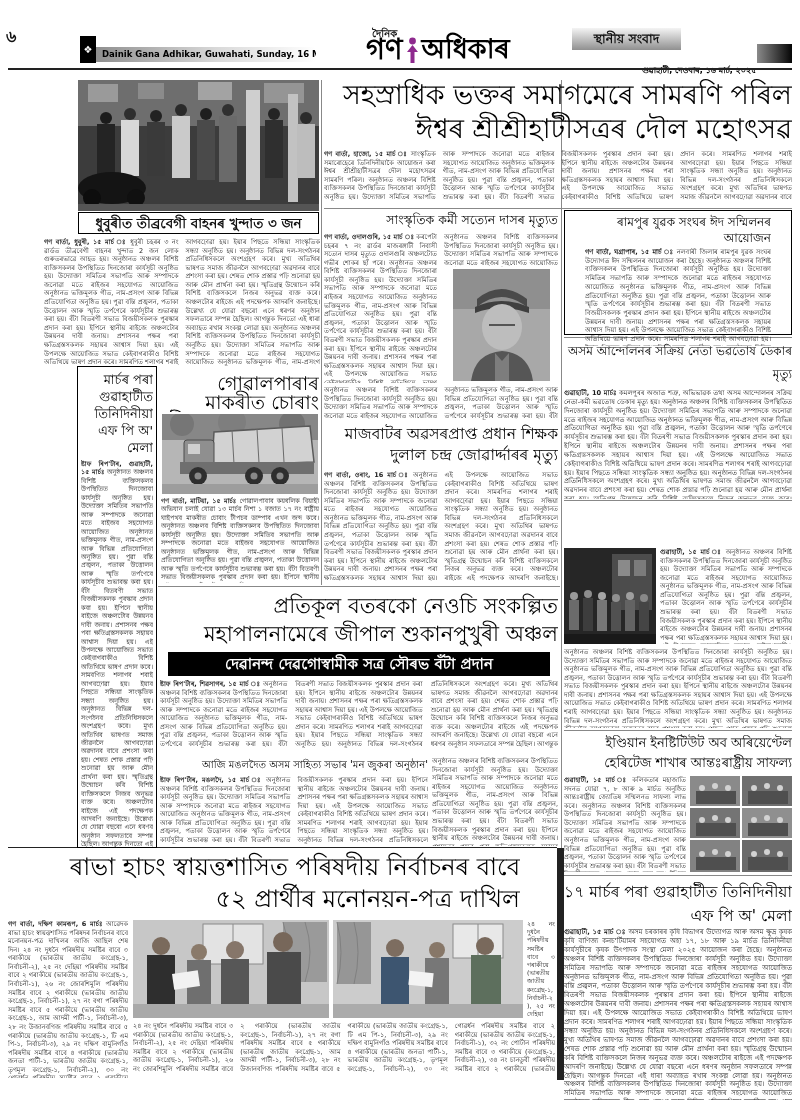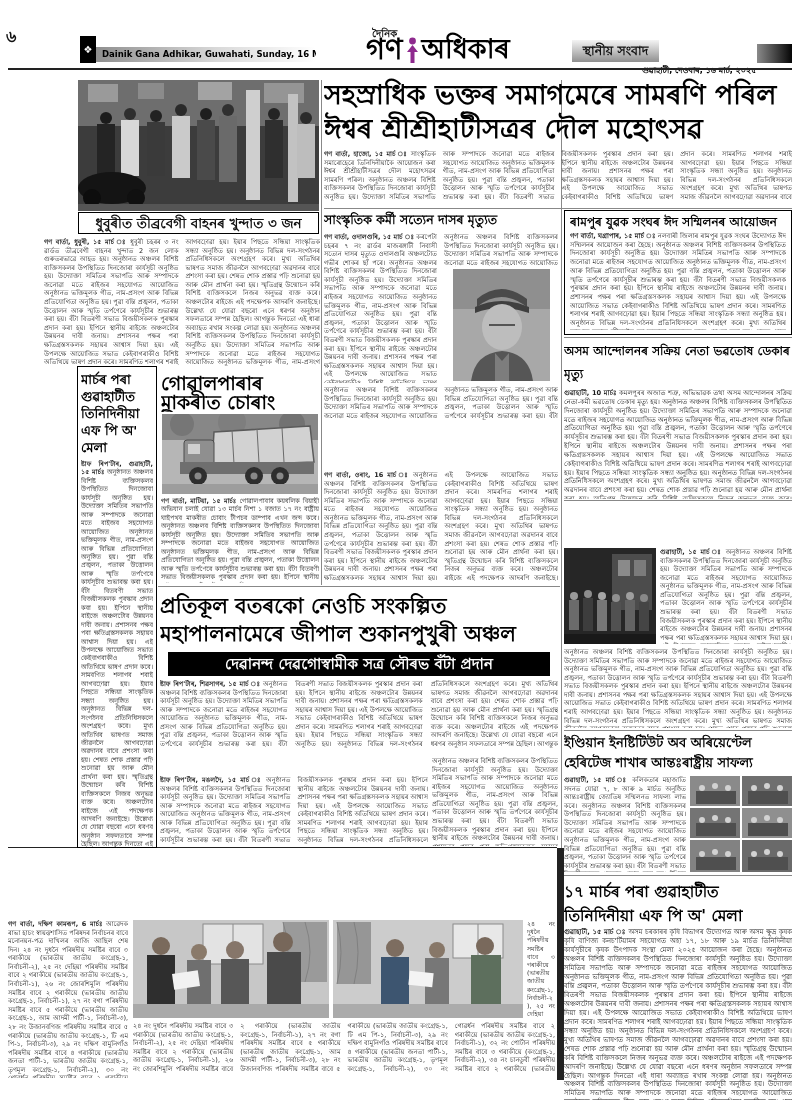--- a/index.html
+++ b/index.html
@@ -4,21 +4,21 @@
 <style>
   html,body{margin:0;padding:0;background:#e8e8e4;}
   #page{
     position:relative;width:800px;height:1120px;background:#ffffff;
     font-family:"DejaVu Sans","Liberation Sans",sans-serif;color:#111;
     overflow:hidden;margin:0 auto;
   }
   .abs{position:absolute;}
   .rule{position:absolute;background:#222;}
   .rule-light{position:absolute;background:#888;}
-  .headline{font-weight:bold;text-align:left;color:#000;overflow:hidden;}
+  .headline{font-weight:normal;text-align:right;color:#000;overflow:hidden;}
   .body-text{
     font-size:6.5px;line-height:1.32;text-align:justify;color:#1a1a1a;
     overflow:hidden;word-break:break-word;
   }
   .cols2{column-count:2;column-gap:7px;}
   .cols3{column-count:3;column-gap:8px;}
   .cols4{column-count:4;column-gap:7px;}
   .dateline{font-weight:bold;}
   .photo{background:#bbb;overflow:hidden;display:block;}
   .photo svg{display:block;}
@@ -62,21 +62,21 @@
     <span class="masthead-title" style="font-size:29px;">গণ</span>
     <span style="display:inline-block;width:15px;height:28px;margin:0 2px;">
       <svg width="15" height="28" viewBox="0 0 15 28">
         <circle cx="7.5" cy="5" r="3.4" fill="#8e2a8e"></circle>
         <path d="M7.5 9 L2 16 L5.5 16 L5.5 27 L9.5 27 L9.5 16 L13 16 Z" fill="#8e2a8e"></path>
       </svg>
     </span>
     <span class="masthead-title" style="font-size:27px;">অধিকাৰ</span>
   </div>
 
-  <div class="abs grad-box-section" style="left:572px;top:40px;width:87px;height:22px;">স্থানীয় সংবাদ</div>
+  <div class="abs grad-box-section" style="left:572px;top:28px;width:109px;height:22px;">স্থানীয় সংবাদ</div>
 
   <div class="abs small-date" style="left:642px;top:64px;width:112px;text-align:center;font-weight:bold;">গুৱাহাটী, দেওবাৰ, ১৬ মাৰ্চ, ২০২৫</div>
 
   <div class="abs grad-corner" style="left:757px;top:44px;width:35px;height:19px;"></div>
 
   <div class="rule" style="left:8px;top:68px;width:784px;height:2px;"></div>
 
   <div class="rule-light" style="left:321px;top:80px;width:1px;height:505px;"></div>
   <div class="rule-light" style="left:561px;top:80px;width:1px;height:768px;"></div>
   <div class="rule-light" style="left:158px;top:586px;width:402px;height:1px;"></div>
@@ -192,38 +192,40 @@
           <ellipse cx="49" cy="58" rx="20" ry="23" fill="#bdbdbd"></ellipse>
           <line x1="36" y1="56" x2="62" y2="56" stroke="#555" stroke-width="2"></line>
           <path d="M18 112 Q22 84 49 82 Q76 84 80 112 Z" fill="#565656"></path>
           <path d="M42 84 L49 92 L56 84 L56 112 L42 112 Z" fill="#7d7d7d"></path>
         </svg>
       </div>
     </div>
   </div>
 
   <div class="abs body-text cols2" style="left:324px;top:386px;width:234px;height:36px;">অনুষ্ঠানত অঞ্চলৰ বিশিষ্ট ব্যক্তিসকলৰ উপস্থিতিত দিনজোৰা কাৰ্যসূচী অনুষ্ঠিত হয়। উদ্যোক্তা সমিতিৰ সভাপতি আৰু সম্পাদকে জনোৱা মতে ৰাইজৰ সহযোগত আয়োজিত অনুষ্ঠানত ভক্তিমূলক গীত, নাম-প্ৰসংগ আৰু বিভিন্ন প্ৰতিযোগিতা অনুষ্ঠিত হয়। পুৱা বন্তি প্ৰজ্বলন, পতাকা উত্তোলন আৰু স্মৃতি তৰ্পণেৰে কাৰ্যসূচীৰ শুভাৰম্ভ কৰা হয়। বঁটা বিতৰণী সভাত বিজয়ীসকলক পুৰস্কাৰ প্ৰদান কৰা হয়। ইপিনে স্থানীয় ৰাইজে অঞ্চলটোৰ উন্নয়নৰ দাবী জনায়। প্ৰশাসনৰ পক্ষৰ পৰা ক্ষতিগ্ৰস্তসকলক সহায়ৰ আশ্বাস দিয়া হয়। এই উপলক্ষে আয়োজিত সভাত কেইবাগৰাকীও বিশিষ্ট অতিথিয়ে ভাষণ প্ৰদান কৰে। সামৰণিত শলাগৰ শৰাই আগবঢ়োৱা হয়। ইয়াৰ পিছতে সন্ধিয়া সাংস্কৃতিক সন্ধ্যা অনুষ্ঠিত হয়। অনুষ্ঠানত বিভিন্ন দল-সংগঠনৰ প্ৰতিনিধিসকলে অংশগ্ৰহণ কৰে। মুখ্য অতিথিৰ ভাষণত সমাজ জীৱনলৈ আগবঢ়োৱা অৱদানৰ বাবে প্ৰশংসা কৰা হয়। শেষত শোক প্ৰস্তাৱ পঢ়ি শুনোৱা হয় আৰু মৌন প্ৰাৰ্থনা কৰা হয়। স্মৃতিগ্ৰন্থ উন্মোচন কৰি বিশিষ্ট ব্যক্তিসকলে নিজৰ অনুভৱ ব্যক্ত কৰে। অঞ্চলটোৰ ৰাইজে এই পদক্ষেপক আদৰণি জনাইছে। উল্লেখ্য যে যোৱা বছৰো এনে ধৰণৰ অনুষ্ঠান সফলতাৰে সম্পন্ন হৈছিল। আগন্তুক দিনতো এই ধাৰা অব্যাহত ৰখাৰ সংকল্প লোৱা হয়। অনুষ্ঠানত অঞ্চলৰ বিশিষ্ট ব্যক্তিসকলৰ উপস্থিতিত দিনজোৰা কাৰ্যসূচী অনুষ্ঠিত হয়। উদ্যোক্তা সমিতিৰ সভাপতি আৰু সম্পাদকে জনোৱা মতে ৰাইজৰ সহযোগত আয়োজিত অনুষ্ঠানত ভক্তিমূলক গীত, নাম-প্ৰসংগ আৰু বিভিন্ন প্ৰতিযোগিতা অনুষ্ঠিত হয়। পুৱা বন্তি প্ৰজ্বলন, পতাকা উত্তোলন আৰু স্মৃতি তৰ্পণেৰে কাৰ্যসূচীৰ শুভাৰম্ভ কৰা হয়। বঁটা বিতৰণী সভাত বিজয়ীসকলক পুৰস্কাৰ প্ৰদান কৰা হয়। ইপিনে স্থানীয় ৰাইজে অঞ্চলটোৰ উন্নয়নৰ দাবী জনায়। প্ৰশাসনৰ পক্ষৰ পৰা সহায়ৰ আশ্বাস দিয়া হয়। এই উপলক্ষে আয়োজিত সভাত কেইবাগৰাকীও বিশিষ্ট অতিথিয়ে ভাষণ প্ৰদান কৰে। সামৰণিত শলাগৰ শৰাই আগবঢ়োৱা হয়। ইয়াৰ পিছতে সন্ধিয়া সাংস্কৃতিক সন্ধ্যা অনুষ্ঠিত হয়। অনুষ্ঠানত বিভিন্ন দল-সংগঠনৰ প্ৰতিনিধিসকলে অংশগ্ৰহণ কৰে। মুখ্য অতিথিৰ ভাষণত সমাজ জীৱনলৈ আগবঢ়োৱা অৱদানৰ বাবে প্ৰশংসা কৰা হয়। শেষত শোক প্ৰস্তাৱ পঢ়ি শুনোৱা হয় আৰু মৌন প্ৰাৰ্থনা কৰা হয়। স্মৃতিগ্ৰন্থ উন্মোচন কৰি বিশিষ্ট ব্যক্তিসকলে নিজৰ অনুভৱ ব্যক্ত কৰে। অঞ্চলটোৰ ৰাইজে এই পদক্ষেপক আদৰণি জনাইছে। উল্লেখ্য যে যোৱা বছৰো এনে ধৰণৰ অনুষ্ঠান সফলতাৰে সম্পন্ন হৈছিল। আগন্তুক দিনতো এই ধাৰা অব্যাহত ৰখাৰ সংকল্প লোৱা হয়। অনুষ্ঠানৰ অন্তত ধন্যবাদ জ্ঞাপন কৰা হয়।</div>
+  <div class="abs headline" style="left:324px;top:424px;width:234px;height:44px;font-size:15.5px;line-height:21px;">মাজবাটৰ অৱসৰপ্ৰাপ্ত প্ৰধান শিক্ষক দুলাল চন্দ্ৰ জোৱাৰ্দ্দাৰৰ মৃত্যু</div>
   <div class="abs body-text cols2" style="left:324px;top:471px;width:234px;height:112px;">
     <span class="dateline">গণ বাৰ্তা, ওৰাং, 16 মাৰ্চ ঃ</span>
     <span>অনুষ্ঠানত অঞ্চলৰ বিশিষ্ট ব্যক্তিসকলৰ উপস্থিতিত দিনজোৰা কাৰ্যসূচী অনুষ্ঠিত হয়। উদ্যোক্তা সমিতিৰ সভাপতি আৰু সম্পাদকে জনোৱা মতে ৰাইজৰ সহযোগত আয়োজিত অনুষ্ঠানত ভক্তিমূলক গীত, নাম-প্ৰসংগ আৰু বিভিন্ন প্ৰতিযোগিতা অনুষ্ঠিত হয়। পুৱা বন্তি প্ৰজ্বলন, পতাকা উত্তোলন আৰু স্মৃতি তৰ্পণেৰে কাৰ্যসূচীৰ শুভাৰম্ভ কৰা হয়। বঁটা বিতৰণী সভাত বিজয়ীসকলক পুৰস্কাৰ প্ৰদান কৰা হয়। ইপিনে স্থানীয় ৰাইজে অঞ্চলটোৰ উন্নয়নৰ দাবী জনায়। প্ৰশাসনৰ পক্ষৰ পৰা ক্ষতিগ্ৰস্তসকলক সহায়ৰ আশ্বাস দিয়া হয়। এই উপলক্ষে আয়োজিত সভাত কেইবাগৰাকীও বিশিষ্ট অতিথিয়ে ভাষণ প্ৰদান কৰে। সামৰণিত শলাগৰ শৰাই আগবঢ়োৱা হয়। ইয়াৰ পিছতে সন্ধিয়া সাংস্কৃতিক সন্ধ্যা অনুষ্ঠিত হয়। অনুষ্ঠানত বিভিন্ন দল-সংগঠনৰ প্ৰতিনিধিসকলে অংশগ্ৰহণ কৰে। মুখ্য অতিথিৰ ভাষণত সমাজ জীৱনলৈ আগবঢ়োৱা অৱদানৰ বাবে প্ৰশংসা কৰা হয়। শেষত শোক প্ৰস্তাৱ পঢ়ি শুনোৱা হয় আৰু মৌন প্ৰাৰ্থনা কৰা হয়। স্মৃতিগ্ৰন্থ উন্মোচন কৰি বিশিষ্ট ব্যক্তিসকলে নিজৰ অনুভৱ ব্যক্ত কৰে। অঞ্চলটোৰ ৰাইজে এই পদক্ষেপক আদৰণি জনাইছে। উল্লেখ্য যে যোৱা বছৰো এনে ধৰণৰ অনুষ্ঠান সফলতাৰে সম্পন্ন হৈছিল। আগন্তুক দিনতো এই ধাৰা অব্যাহত ৰখাৰ সংকল্প লোৱা হয়। অনুষ্ঠানত অঞ্চলৰ বিশিষ্ট ব্যক্তিসকলৰ উপস্থিতিত দিনজোৰা কাৰ্যসূচী অনুষ্ঠিত হয়। উদ্যোক্তা সমিতিৰ সভাপতি আৰু সম্পাদকে জনোৱা মতে ৰাইজৰ সহযোগত আয়োজিত অনুষ্ঠানত ভক্তিমূলক গীত, নাম-প্ৰসংগ আৰু বিভিন্ন প্ৰতিযোগিতা অনুষ্ঠিত হয়। পুৱা বন্তি প্ৰজ্বলন, পতাকা উত্তোলন আৰু স্মৃতি তৰ্পণেৰে কাৰ্যসূচীৰ শুভাৰম্ভ কৰা হয়। বঁটা বিতৰণী সভাত বিজয়ীসকলক পুৰস্কাৰ প্ৰদান কৰা হয়। ইপিনে স্থানীয় ৰাইজে অঞ্চলটোৰ উন্নয়নৰ দাবী জনায়। প্ৰশাসনৰ পক্ষৰ পৰা সহায়ৰ আশ্বাস দিয়া হয়। এই উপলক্ষে আয়োজিত সভাত কেইবাগৰাকীও বিশিষ্ট অতিথিয়ে ভাষণ প্ৰদান কৰে। সামৰণিত শলাগৰ শৰাই আগবঢ়োৱা হয়। ইয়াৰ পিছতে সন্ধিয়া সাংস্কৃতিক সন্ধ্যা অনুষ্ঠিত হয়। অনুষ্ঠানত বিভিন্ন দল-সংগঠনৰ প্ৰতিনিধিসকলে অংশগ্ৰহণ কৰে। মুখ্য অতিথিৰ ভাষণত সমাজ জীৱনলৈ আগবঢ়োৱা অৱদানৰ বাবে প্ৰশংসা কৰা হয়। শেষত শোক প্ৰস্তাৱ পঢ়ি শুনোৱা হয় আৰু মৌন প্ৰাৰ্থনা কৰা হয়। স্মৃতিগ্ৰন্থ উন্মোচন কৰি বিশিষ্ট ব্যক্তিসকলে নিজৰ অনুভৱ ব্যক্ত কৰে। অঞ্চলটোৰ ৰাইজে এই পদক্ষেপক আদৰণি জনাইছে। উল্লেখ্য যে যোৱা বছৰো এনে ধৰণৰ অনুষ্ঠান সফলতাৰে সম্পন্ন হৈছিল। আগন্তুক দিনতো এই ধাৰা অব্যাহত ৰখাৰ সংকল্প লোৱা হয়। অনুষ্ঠানৰ অন্তত ধন্যবাদ জ্ঞাপন কৰা হয়।</span>
   </div>
 
   <div class="abs black-banner" style="left:168px;top:652px;width:382px;height:24px;font-size:15px;line-height:24px;">দেৱানন্দ দেৱগোস্বামীক সত্ৰ সৌৰভ বঁটা প্ৰদান</div>
   <div class="abs headline" style="left:160px;top:592px;width:398px;height:56px;font-size:21px;line-height:28px;">প্ৰতিকূল বতৰকো নেওচি সংকল্পিত মহাপালনামেৰে জীপাল শুকানপুখুৰী অঞ্চল</div>
   <div class="abs body-text cols3" style="left:160px;top:680px;width:398px;height:74px;">
     <span class="dateline">ষ্টাফ ৰিপ'ৰ্টাৰ, শিৱসাগৰ, ১৫ মাৰ্চ ঃ</span>
     <span>অনুষ্ঠানত অঞ্চলৰ বিশিষ্ট ব্যক্তিসকলৰ উপস্থিতিত দিনজোৰা কাৰ্যসূচী অনুষ্ঠিত হয়। উদ্যোক্তা সমিতিৰ সভাপতি আৰু সম্পাদকে জনোৱা মতে ৰাইজৰ সহযোগত আয়োজিত অনুষ্ঠানত ভক্তিমূলক গীত, নাম-প্ৰসংগ আৰু বিভিন্ন প্ৰতিযোগিতা অনুষ্ঠিত হয়। পুৱা বন্তি প্ৰজ্বলন, পতাকা উত্তোলন আৰু স্মৃতি তৰ্পণেৰে কাৰ্যসূচীৰ শুভাৰম্ভ কৰা হয়। বঁটা বিতৰণী সভাত বিজয়ীসকলক পুৰস্কাৰ প্ৰদান কৰা হয়। ইপিনে স্থানীয় ৰাইজে অঞ্চলটোৰ উন্নয়নৰ দাবী জনায়। প্ৰশাসনৰ পক্ষৰ পৰা ক্ষতিগ্ৰস্তসকলক সহায়ৰ আশ্বাস দিয়া হয়। এই উপলক্ষে আয়োজিত সভাত কেইবাগৰাকীও বিশিষ্ট অতিথিয়ে ভাষণ প্ৰদান কৰে। সামৰণিত শলাগৰ শৰাই আগবঢ়োৱা হয়। ইয়াৰ পিছতে সন্ধিয়া সাংস্কৃতিক সন্ধ্যা অনুষ্ঠিত হয়। অনুষ্ঠানত বিভিন্ন দল-সংগঠনৰ প্ৰতিনিধিসকলে অংশগ্ৰহণ কৰে। মুখ্য অতিথিৰ ভাষণত সমাজ জীৱনলৈ আগবঢ়োৱা অৱদানৰ বাবে প্ৰশংসা কৰা হয়। শেষত শোক প্ৰস্তাৱ পঢ়ি শুনোৱা হয় আৰু মৌন প্ৰাৰ্থনা কৰা হয়। স্মৃতিগ্ৰন্থ উন্মোচন কৰি বিশিষ্ট ব্যক্তিসকলে নিজৰ অনুভৱ ব্যক্ত কৰে। অঞ্চলটোৰ ৰাইজে এই পদক্ষেপক আদৰণি জনাইছে। উল্লেখ্য যে যোৱা বছৰো এনে ধৰণৰ অনুষ্ঠান সফলতাৰে সম্পন্ন হৈছিল। আগন্তুক দিনতো এই ধাৰা অব্যাহত ৰখাৰ সংকল্প লোৱা হয়। অনুষ্ঠানত অঞ্চলৰ বিশিষ্ট ব্যক্তিসকলৰ উপস্থিতিত দিনজোৰা কাৰ্যসূচী অনুষ্ঠিত হয়। উদ্যোক্তা সমিতিৰ সভাপতি আৰু সম্পাদকে জনোৱা মতে ৰাইজৰ সহযোগত আয়োজিত অনুষ্ঠানত ভক্তিমূলক গীত, নাম-প্ৰসংগ আৰু বিভিন্ন প্ৰতিযোগিতা অনুষ্ঠিত হয়। পুৱা বন্তি প্ৰজ্বলন, পতাকা উত্তোলন আৰু স্মৃতি তৰ্পণেৰে কাৰ্যসূচীৰ শুভাৰম্ভ কৰা হয়। বঁটা বিতৰণী সভাত বিজয়ীসকলক পুৰস্কাৰ প্ৰদান কৰা হয়। ইপিনে স্থানীয় ৰাইজে অঞ্চলটোৰ উন্নয়নৰ দাবী জনায়। প্ৰশাসনৰ পক্ষৰ পৰা সহায়ৰ আশ্বাস দিয়া হয়। এই উপলক্ষে আয়োজিত সভাত কেইবাগৰাকীও বিশিষ্ট অতিথিয়ে ভাষণ প্ৰদান কৰে। সামৰণিত শলাগৰ শৰাই আগবঢ়োৱা হয়। ইয়াৰ পিছতে সন্ধিয়া সাংস্কৃতিক সন্ধ্যা অনুষ্ঠিত হয়। অনুষ্ঠানত বিভিন্ন দল-সংগঠনৰ প্ৰতিনিধিসকলে অংশগ্ৰহণ কৰে। মুখ্য অতিথিৰ ভাষণত সমাজ জীৱনলৈ আগবঢ়োৱা অৱদানৰ বাবে প্ৰশংসা কৰা হয়। শেষত শোক প্ৰস্তাৱ পঢ়ি শুনোৱা হয় আৰু মৌন প্ৰাৰ্থনা কৰা হয়। স্মৃতিগ্ৰন্থ উন্মোচন কৰি বিশিষ্ট ব্যক্তিসকলে নিজৰ অনুভৱ ব্যক্ত কৰে। অঞ্চলটোৰ ৰাইজে এই পদক্ষেপক আদৰণি জনাইছে। উল্লেখ্য যে যোৱা বছৰো এনে ধৰণৰ অনুষ্ঠান সফলতাৰে সম্পন্ন হৈছিল। আগন্তুক দিনতো এই ধাৰা অব্যাহত ৰখাৰ সংকল্প লোৱা হয়। অনুষ্ঠানৰ অন্তত ধন্যবাদ জ্ঞাপন কৰা হয়।</span>
   </div>
+  <div class="abs headline" style="left:160px;top:757px;width:268px;height:16px;font-size:10px;line-height:15px;">আজি মঙলদৈত অসম সাহিত্য সভাৰ 'মন জুকৰা অনুষ্ঠান'</div>
   <div class="abs body-text cols2" style="left:160px;top:776px;width:268px;height:70px;">
     <span class="dateline">ষ্টাফ ৰিপ'ৰ্টাৰ, মঙলদৈ, ১৫ মাৰ্চ ঃ</span>
     <span>অনুষ্ঠানত অঞ্চলৰ বিশিষ্ট ব্যক্তিসকলৰ উপস্থিতিত দিনজোৰা কাৰ্যসূচী অনুষ্ঠিত হয়। উদ্যোক্তা সমিতিৰ সভাপতি আৰু সম্পাদকে জনোৱা মতে ৰাইজৰ সহযোগত আয়োজিত অনুষ্ঠানত ভক্তিমূলক গীত, নাম-প্ৰসংগ আৰু বিভিন্ন প্ৰতিযোগিতা অনুষ্ঠিত হয়। পুৱা বন্তি প্ৰজ্বলন, পতাকা উত্তোলন আৰু স্মৃতি তৰ্পণেৰে কাৰ্যসূচীৰ শুভাৰম্ভ কৰা হয়। বঁটা বিতৰণী সভাত বিজয়ীসকলক পুৰস্কাৰ প্ৰদান কৰা হয়। ইপিনে স্থানীয় ৰাইজে অঞ্চলটোৰ উন্নয়নৰ দাবী জনায়। প্ৰশাসনৰ পক্ষৰ পৰা ক্ষতিগ্ৰস্তসকলক সহায়ৰ আশ্বাস দিয়া হয়। এই উপলক্ষে আয়োজিত সভাত কেইবাগৰাকীও বিশিষ্ট অতিথিয়ে ভাষণ প্ৰদান কৰে। সামৰণিত শলাগৰ শৰাই আগবঢ়োৱা হয়। ইয়াৰ পিছতে সন্ধিয়া সাংস্কৃতিক সন্ধ্যা অনুষ্ঠিত হয়। অনুষ্ঠানত বিভিন্ন দল-সংগঠনৰ প্ৰতিনিধিসকলে অংশগ্ৰহণ কৰে। মুখ্য অতিথিৰ ভাষণত সমাজ জীৱনলৈ আগবঢ়োৱা অৱদানৰ বাবে প্ৰশংসা কৰা হয়। শেষত শোক প্ৰস্তাৱ পঢ়ি শুনোৱা হয় আৰু মৌন প্ৰাৰ্থনা কৰা হয়। স্মৃতিগ্ৰন্থ উন্মোচন কৰি বিশিষ্ট ব্যক্তিসকলে নিজৰ অনুভৱ ব্যক্ত কৰে। অঞ্চলটোৰ ৰাইজে এই পদক্ষেপক আদৰণি জনাইছে। উল্লেখ্য যে যোৱা বছৰো এনে ধৰণৰ অনুষ্ঠান সফলতাৰে সম্পন্ন হৈছিল। আগন্তুক দিনতো এই ধাৰা অব্যাহত ৰখাৰ সংকল্প লোৱা হয়। অনুষ্ঠানত অঞ্চলৰ বিশিষ্ট ব্যক্তিসকলৰ উপস্থিতিত দিনজোৰা কাৰ্যসূচী অনুষ্ঠিত হয়। উদ্যোক্তা সমিতিৰ সভাপতি আৰু সম্পাদকে জনোৱা মতে ৰাইজৰ সহযোগত আয়োজিত অনুষ্ঠানত ভক্তিমূলক গীত, নাম-প্ৰসংগ আৰু বিভিন্ন প্ৰতিযোগিতা অনুষ্ঠিত হয়। পুৱা বন্তি প্ৰজ্বলন, পতাকা উত্তোলন আৰু স্মৃতি তৰ্পণেৰে কাৰ্যসূচীৰ শুভাৰম্ভ কৰা হয়। বঁটা বিতৰণী সভাত বিজয়ীসকলক পুৰস্কাৰ প্ৰদান কৰা হয়। ইপিনে স্থানীয় ৰাইজে অঞ্চলটোৰ উন্নয়নৰ দাবী জনায়। প্ৰশাসনৰ পক্ষৰ পৰা সহায়ৰ আশ্বাস দিয়া হয়। এই উপলক্ষে আয়োজিত সভাত কেইবাগৰাকীও বিশিষ্ট অতিথিয়ে ভাষণ প্ৰদান কৰে। সামৰণিত শলাগৰ শৰাই আগবঢ়োৱা হয়। ইয়াৰ পিছতে সন্ধিয়া সাংস্কৃতিক সন্ধ্যা অনুষ্ঠিত হয়। অনুষ্ঠানত বিভিন্ন দল-সংগঠনৰ প্ৰতিনিধিসকলে অংশগ্ৰহণ কৰে। মুখ্য অতিথিৰ ভাষণত সমাজ জীৱনলৈ আগবঢ়োৱা অৱদানৰ বাবে প্ৰশংসা কৰা হয়। শেষত শোক প্ৰস্তাৱ পঢ়ি শুনোৱা হয় আৰু মৌন প্ৰাৰ্থনা কৰা হয়। স্মৃতিগ্ৰন্থ উন্মোচন কৰি বিশিষ্ট ব্যক্তিসকলে নিজৰ অনুভৱ ব্যক্ত কৰে। অঞ্চলটোৰ ৰাইজে এই পদক্ষেপক আদৰণি জনাইছে। উল্লেখ্য যে যোৱা বছৰো এনে ধৰণৰ অনুষ্ঠান সফলতাৰে সম্পন্ন হৈছিল। আগন্তুক দিনতো এই ধাৰা অব্যাহত ৰখাৰ সংকল্প লোৱা হয়। অনুষ্ঠানৰ অন্তত ধন্যবাদ জ্ঞাপন কৰা হয়।</span>
   </div>
   <div class="abs body-text" style="left:432px;top:757px;width:126px;height:89px;">অনুষ্ঠানত অঞ্চলৰ বিশিষ্ট ব্যক্তিসকলৰ উপস্থিতিত দিনজোৰা কাৰ্যসূচী অনুষ্ঠিত হয়। উদ্যোক্তা সমিতিৰ সভাপতি আৰু সম্পাদকে জনোৱা মতে ৰাইজৰ সহযোগত আয়োজিত অনুষ্ঠানত ভক্তিমূলক গীত, নাম-প্ৰসংগ আৰু বিভিন্ন প্ৰতিযোগিতা অনুষ্ঠিত হয়। পুৱা বন্তি প্ৰজ্বলন, পতাকা উত্তোলন আৰু স্মৃতি তৰ্পণেৰে কাৰ্যসূচীৰ শুভাৰম্ভ কৰা হয়। বঁটা বিতৰণী সভাত বিজয়ীসকলক পুৰস্কাৰ প্ৰদান কৰা হয়। ইপিনে স্থানীয় ৰাইজে অঞ্চলটোৰ উন্নয়নৰ দাবী জনায়। প্ৰশাসনৰ পক্ষৰ পৰা ক্ষতিগ্ৰস্তসকলক সহায়ৰ আশ্বাস দিয়া হয়। এই উপলক্ষে আয়োজিত সভাত কেইবাগৰাকীও বিশিষ্ট অতিথিয়ে ভাষণ প্ৰদান কৰে। সামৰণিত শলাগৰ শৰাই আগবঢ়োৱা হয়। ইয়াৰ পিছতে সন্ধিয়া সাংস্কৃতিক সন্ধ্যা অনুষ্ঠিত হয়। অনুষ্ঠানত বিভিন্ন দল-সংগঠনৰ প্ৰতিনিধিসকলে অংশগ্ৰহণ কৰে। মুখ্য অতিথিৰ ভাষণত সমাজ জীৱনলৈ আগবঢ়োৱা অৱদানৰ বাবে প্ৰশংসা কৰা হয়। শেষত শোক প্ৰস্তাৱ পঢ়ি শুনোৱা হয় আৰু মৌন প্ৰাৰ্থনা কৰা হয়। স্মৃতিগ্ৰন্থ উন্মোচন কৰি বিশিষ্ট ব্যক্তিসকলে নিজৰ অনুভৱ ব্যক্ত কৰে। অঞ্চলটোৰ ৰাইজে এই পদক্ষেপক আদৰণি জনাইছে। উল্লেখ্য যে যোৱা বছৰো এনে ধৰণৰ অনুষ্ঠান সফলতাৰে সম্পন্ন হৈছিল। আগন্তুক দিনতো এই ধাৰা অব্যাহত ৰখাৰ সংকল্প লোৱা হয়। অনুষ্ঠানত অঞ্চলৰ বিশিষ্ট ব্যক্তিসকলৰ উপস্থিতিত দিনজোৰা কাৰ্যসূচী অনুষ্ঠিত হয়। উদ্যোক্তা সমিতিৰ সভাপতি আৰু সম্পাদকে জনোৱা মতে ৰাইজৰ সহযোগত আয়োজিত অনুষ্ঠানত ভক্তিমূলক গীত, নাম-প্ৰসংগ আৰু বিভিন্ন প্ৰতিযোগিতা অনুষ্ঠিত হয়। পুৱা বন্তি প্ৰজ্বলন, পতাকা উত্তোলন আৰু স্মৃতি তৰ্পণেৰে কাৰ্যসূচীৰ শুভাৰম্ভ কৰা হয়। বঁটা বিতৰণী সভাত বিজয়ীসকলক পুৰস্কাৰ প্ৰদান কৰা হয়। ইপিনে স্থানীয় ৰাইজে অঞ্চলটোৰ উন্নয়নৰ দাবী জনায়। প্ৰশাসনৰ পক্ষৰ পৰা সহায়ৰ আশ্বাস দিয়া হয়। এই উপলক্ষে আয়োজিত সভাত কেইবাগৰাকীও বিশিষ্ট অতিথিয়ে ভাষণ প্ৰদান কৰে। সামৰণিত শলাগৰ শৰাই আগবঢ়োৱা হয়। ইয়াৰ পিছতে সন্ধিয়া সাংস্কৃতিক সন্ধ্যা অনুষ্ঠিত হয়। অনুষ্ঠানত বিভিন্ন দল-সংগঠনৰ প্ৰতিনিধিসকলে অংশগ্ৰহণ কৰে। মুখ্য অতিথিৰ ভাষণত সমাজ জীৱনলৈ আগবঢ়োৱা অৱদানৰ বাবে প্ৰশংসা কৰা হয়। শেষত শোক প্ৰস্তাৱ পঢ়ি শুনোৱা হয় আৰু মৌন প্ৰাৰ্থনা কৰা হয়। স্মৃতিগ্ৰন্থ উন্মোচন কৰি বিশিষ্ট ব্যক্তিসকলে নিজৰ অনুভৱ ব্যক্ত কৰে। অঞ্চলটোৰ ৰাইজে এই পদক্ষেপক আদৰণি জনাইছে। উল্লেখ্য যে যোৱা বছৰো এনে ধৰণৰ অনুষ্ঠান সফলতাৰে সম্পন্ন হৈছিল। আগন্তুক দিনতো এই ধাৰা অব্যাহত ৰখাৰ সংকল্প লোৱা হয়। অনুষ্ঠানৰ অন্তত ধন্যবাদ জ্ঞাপন কৰা হয়।</div>
 
-  <div class="abs boxed" style="left:564px;top:210px;width:228px;height:125px;padding:3px 5px;">
+  <div class="abs boxed" style="left:564px;top:210px;width:228px;height:125px;padding:3px 20px;">
     <div class="headline" style="font-size:12px;line-height:16px;margin-bottom:2px;">ৰামপুৰ যুৱক সংঘৰ ঈদ সম্মিলনৰ আয়োজন</div>
     <div class="body-text" style="height:98px;font-size:6.6px;">
       <span class="dateline">গণ বাৰ্তা, ঘগ্ৰাপাৰ, ১৫ মাৰ্চ ঃ</span>
       <span>নলবাৰী জিলাৰ ৰামপুৰ যুৱক সংঘৰ উদ্যোগত ঈদ সম্মিলনৰ আয়োজন কৰা হৈছে। </span>
       <span>অনুষ্ঠানত অঞ্চলৰ বিশিষ্ট ব্যক্তিসকলৰ উপস্থিতিত দিনজোৰা কাৰ্যসূচী অনুষ্ঠিত হয়। উদ্যোক্তা সমিতিৰ সভাপতি আৰু সম্পাদকে জনোৱা মতে ৰাইজৰ সহযোগত আয়োজিত অনুষ্ঠানত ভক্তিমূলক গীত, নাম-প্ৰসংগ আৰু বিভিন্ন প্ৰতিযোগিতা অনুষ্ঠিত হয়। পুৱা বন্তি প্ৰজ্বলন, পতাকা উত্তোলন আৰু স্মৃতি তৰ্পণেৰে কাৰ্যসূচীৰ শুভাৰম্ভ কৰা হয়। বঁটা বিতৰণী সভাত বিজয়ীসকলক পুৰস্কাৰ প্ৰদান কৰা হয়। ইপিনে স্থানীয় ৰাইজে অঞ্চলটোৰ উন্নয়নৰ দাবী জনায়। প্ৰশাসনৰ পক্ষৰ পৰা ক্ষতিগ্ৰস্তসকলক সহায়ৰ আশ্বাস দিয়া হয়। এই উপলক্ষে আয়োজিত সভাত কেইবাগৰাকীও বিশিষ্ট অতিথিয়ে ভাষণ প্ৰদান কৰে। সামৰণিত শলাগৰ শৰাই আগবঢ়োৱা হয়। ইয়াৰ পিছতে সন্ধিয়া সাংস্কৃতিক সন্ধ্যা অনুষ্ঠিত হয়। অনুষ্ঠানত বিভিন্ন দল-সংগঠনৰ প্ৰতিনিধিসকলে অংশগ্ৰহণ কৰে। মুখ্য অতিথিৰ ভাষণত সমাজ জীৱনলৈ আগবঢ়োৱা অৱদানৰ বাবে প্ৰশংসা কৰা হয়। শেষত শোক প্ৰস্তাৱ পঢ়ি শুনোৱা হয় আৰু মৌন প্ৰাৰ্থনা কৰা হয়। স্মৃতিগ্ৰন্থ উন্মোচন কৰি বিশিষ্ট ব্যক্তিসকলে নিজৰ অনুভৱ ব্যক্ত কৰে। অঞ্চলটোৰ ৰাইজে এই পদক্ষেপক আদৰণি জনাইছে। উল্লেখ্য যে যোৱা বছৰো এনে ধৰণৰ অনুষ্ঠান সফলতাৰে সম্পন্ন হৈছিল। আগন্তুক দিনতো এই ধাৰা অব্যাহত ৰখাৰ সংকল্প লোৱা হয়। অনুষ্ঠানত অঞ্চলৰ বিশিষ্ট ব্যক্তিসকলৰ উপস্থিতিত দিনজোৰা কাৰ্যসূচী অনুষ্ঠিত হয়। উদ্যোক্তা সমিতিৰ সভাপতি আৰু সম্পাদকে জনোৱা মতে ৰাইজৰ সহযোগত আয়োজিত অনুষ্ঠানত ভক্তিমূলক গীত, নাম-প্ৰসংগ আৰু বিভিন্ন প্ৰতিযোগিতা অনুষ্ঠিত হয়। পুৱা বন্তি প্ৰজ্বলন, পতাকা উত্তোলন আৰু স্মৃতি তৰ্পণেৰে কাৰ্যসূচীৰ শুভাৰম্ভ কৰা হয়। বঁটা বিতৰণী সভাত বিজয়ীসকলক পুৰস্কাৰ প্ৰদান কৰা হয়। ইপিনে স্থানীয় ৰাইজে অঞ্চলটোৰ উন্নয়নৰ দাবী জনায়। প্ৰশাসনৰ পক্ষৰ পৰা সহায়ৰ আশ্বাস দিয়া হয়। এই উপলক্ষে আয়োজিত সভাত কেইবাগৰাকীও বিশিষ্ট অতিথিয়ে ভাষণ প্ৰদান কৰে। সামৰণিত শলাগৰ শৰাই আগবঢ়োৱা হয়। ইয়াৰ পিছতে সন্ধিয়া সাংস্কৃতিক সন্ধ্যা অনুষ্ঠিত হয়। অনুষ্ঠানত বিভিন্ন দল-সংগঠনৰ প্ৰতিনিধিসকলে অংশগ্ৰহণ কৰে। মুখ্য অতিথিৰ ভাষণত সমাজ জীৱনলৈ আগবঢ়োৱা অৱদানৰ বাবে প্ৰশংসা কৰা হয়। শেষত শোক প্ৰস্তাৱ পঢ়ি শুনোৱা হয় আৰু মৌন প্ৰাৰ্থনা কৰা হয়। স্মৃতিগ্ৰন্থ উন্মোচন কৰি বিশিষ্ট ব্যক্তিসকলে নিজৰ অনুভৱ ব্যক্ত কৰে। অঞ্চলটোৰ ৰাইজে এই পদক্ষেপক আদৰণি জনাইছে। উল্লেখ্য যে যোৱা বছৰো এনে ধৰণৰ অনুষ্ঠান সফলতাৰে সম্পন্ন হৈছিল। আগন্তুক দিনতো এই ধাৰা অব্যাহত ৰখাৰ সংকল্প লোৱা হয়। অনুষ্ঠানৰ অন্তত ধন্যবাদ জ্ঞাপন কৰা হয়।</span>
     </div>
   </div>
 
   <div class="abs headline" style="left:564px;top:340px;width:228px;height:46px;font-size:12px;line-height:23px;">অসম আন্দোলনৰ সক্ৰিয় নেতা ভৱতোষ ডেকাৰ মৃত্যু</div>
   <div class="abs body-text" style="left:564px;top:389px;width:228px;height:110px;font-size:6.7px;">
@@ -307,20 +309,21 @@
     </svg>
   </div>
 
   <div class="abs headline" style="left:564px;top:880px;width:228px;height:44px;font-size:15.5px;line-height:24px;">১৭ মাৰ্চৰ পৰা গুৱাহাটীত তিনিদিনীয়া এফ পি অ' মেলা</div>
   <div class="abs body-text" style="left:564px;top:928px;width:228px;height:172px;font-size:6.8px;">
     <span class="dateline">গুৱাহাটী, ১৫ মাৰ্চ ঃ</span>
     <span>অসম চৰকাৰৰ কৃষি বিভাগৰ উদ্যোগত আৰু অসম ক্ষুদ্ৰ কৃষক কৃষি বাণিজ্য কনচ'ৰ্টিয়ামৰ সহযোগত অহা ১৭, ১৮ আৰু ১৯ মাৰ্চত তিনিদিনীয়া কাৰ্যসূচীৰে কৃষক উৎপাদক সংস্থা মেলা ২০২৫ আয়োজন কৰা হৈছে। </span>
     <span>অনুষ্ঠানত অঞ্চলৰ বিশিষ্ট ব্যক্তিসকলৰ উপস্থিতিত দিনজোৰা কাৰ্যসূচী অনুষ্ঠিত হয়। উদ্যোক্তা সমিতিৰ সভাপতি আৰু সম্পাদকে জনোৱা মতে ৰাইজৰ সহযোগত আয়োজিত অনুষ্ঠানত ভক্তিমূলক গীত, নাম-প্ৰসংগ আৰু বিভিন্ন প্ৰতিযোগিতা অনুষ্ঠিত হয়। পুৱা বন্তি প্ৰজ্বলন, পতাকা উত্তোলন আৰু স্মৃতি তৰ্পণেৰে কাৰ্যসূচীৰ শুভাৰম্ভ কৰা হয়। বঁটা বিতৰণী সভাত বিজয়ীসকলক পুৰস্কাৰ প্ৰদান কৰা হয়। ইপিনে স্থানীয় ৰাইজে অঞ্চলটোৰ উন্নয়নৰ দাবী জনায়। প্ৰশাসনৰ পক্ষৰ পৰা ক্ষতিগ্ৰস্তসকলক সহায়ৰ আশ্বাস দিয়া হয়। এই উপলক্ষে আয়োজিত সভাত কেইবাগৰাকীও বিশিষ্ট অতিথিয়ে ভাষণ প্ৰদান কৰে। সামৰণিত শলাগৰ শৰাই আগবঢ়োৱা হয়। ইয়াৰ পিছতে সন্ধিয়া সাংস্কৃতিক সন্ধ্যা অনুষ্ঠিত হয়। অনুষ্ঠানত বিভিন্ন দল-সংগঠনৰ প্ৰতিনিধিসকলে অংশগ্ৰহণ কৰে। মুখ্য অতিথিৰ ভাষণত সমাজ জীৱনলৈ আগবঢ়োৱা অৱদানৰ বাবে প্ৰশংসা কৰা হয়। শেষত শোক প্ৰস্তাৱ পঢ়ি শুনোৱা হয় আৰু মৌন প্ৰাৰ্থনা কৰা হয়। স্মৃতিগ্ৰন্থ উন্মোচন কৰি বিশিষ্ট ব্যক্তিসকলে নিজৰ অনুভৱ ব্যক্ত কৰে। অঞ্চলটোৰ ৰাইজে এই পদক্ষেপক আদৰণি জনাইছে। উল্লেখ্য যে যোৱা বছৰো এনে ধৰণৰ অনুষ্ঠান সফলতাৰে সম্পন্ন হৈছিল। আগন্তুক দিনতো এই ধাৰা অব্যাহত ৰখাৰ সংকল্প লোৱা হয়। অনুষ্ঠানত অঞ্চলৰ বিশিষ্ট ব্যক্তিসকলৰ উপস্থিতিত দিনজোৰা কাৰ্যসূচী অনুষ্ঠিত হয়। উদ্যোক্তা সমিতিৰ সভাপতি আৰু সম্পাদকে জনোৱা মতে ৰাইজৰ সহযোগত আয়োজিত অনুষ্ঠানত ভক্তিমূলক গীত, নাম-প্ৰসংগ আৰু বিভিন্ন প্ৰতিযোগিতা অনুষ্ঠিত হয়। পুৱা বন্তি প্ৰজ্বলন, পতাকা উত্তোলন আৰু স্মৃতি তৰ্পণেৰে কাৰ্যসূচীৰ শুভাৰম্ভ কৰা হয়। বঁটা বিতৰণী সভাত বিজয়ীসকলক পুৰস্কাৰ প্ৰদান কৰা হয়। ইপিনে স্থানীয় ৰাইজে অঞ্চলটোৰ উন্নয়নৰ দাবী জনায়। প্ৰশাসনৰ পক্ষৰ পৰা সহায়ৰ আশ্বাস দিয়া হয়। এই উপলক্ষে আয়োজিত সভাত কেইবাগৰাকীও বিশিষ্ট অতিথিয়ে ভাষণ প্ৰদান কৰে। সামৰণিত শলাগৰ শৰাই আগবঢ়োৱা হয়। ইয়াৰ পিছতে সন্ধিয়া সাংস্কৃতিক সন্ধ্যা অনুষ্ঠিত হয়। অনুষ্ঠানত বিভিন্ন দল-সংগঠনৰ প্ৰতিনিধিসকলে অংশগ্ৰহণ কৰে। মুখ্য অতিথিৰ ভাষণত সমাজ জীৱনলৈ আগবঢ়োৱা অৱদানৰ বাবে প্ৰশংসা কৰা হয়। শেষত শোক প্ৰস্তাৱ পঢ়ি শুনোৱা হয় আৰু মৌন প্ৰাৰ্থনা কৰা হয়। স্মৃতিগ্ৰন্থ উন্মোচন কৰি বিশিষ্ট ব্যক্তিসকলে নিজৰ অনুভৱ ব্যক্ত কৰে। অঞ্চলটোৰ ৰাইজে এই পদক্ষেপক আদৰণি জনাইছে। উল্লেখ্য যে যোৱা বছৰো এনে ধৰণৰ অনুষ্ঠান সফলতাৰে সম্পন্ন হৈছিল। আগন্তুক দিনতো এই ধাৰা অব্যাহত ৰখাৰ সংকল্প লোৱা হয়। অনুষ্ঠানৰ অন্তত ধন্যবাদ জ্ঞাপন কৰা হয়।</span>
   </div>
 
+  <div class="abs headline" style="left:40px;top:851px;width:480px;height:64px;font-size:24px;line-height:32px;">ৰাভা হাচং স্বায়ত্তশাসিত পৰিষদীয় নিৰ্বাচনৰ বাবে ৫২ প্ৰাৰ্থীৰ মনোনয়ন-পত্ৰ দাখিল</div>
 
   <div class="abs body-text" style="left:8px;top:920px;width:120px;height:158px;">
     <span class="dateline">গণ বাৰ্তা, দক্ষিণ কামৰূপ, 6 মাৰ্চঃ</span>
     <span>আৱেদক ৰাভা হাচং স্বায়ত্তশাসিত পৰিষদৰ নিৰ্বাচনৰ বাবে মনোনয়ন-পত্ৰ দাখিলৰ আজি আছিল শেষ দিন। </span>
     <span>২৪ নং দুধনৈ পৰিষদীয় সমষ্টিৰ বাবে ৩ গৰাকীয়ে (ভাৰতীয় জাতীয় কংগ্ৰেছ-১, নিৰ্বাচনী-২), ২৫ নং দেহিয়া পৰিষদীয় সমষ্টিৰ বাবে ২ গৰাকীয়ে (ভাৰতীয় জাতীয় কংগ্ৰেছ-১, নিৰ্বাচনী-১), ২৬ নং জোৰশিমুলি পৰিষদীয় সমষ্টিৰ বাবে ২ গৰাকীয়ে (ভাৰতীয় জাতীয় কংগ্ৰেছ-১, নিৰ্বাচনী-১), ২৭ নং বগা পৰিষদীয় সমষ্টিৰ বাবে ৫ গৰাকীয়ে (ভাৰতীয় জাতীয় কংগ্ৰেছ-১, আম আদমী পাৰ্টী-১, নিৰ্বাচনী-৩), ২৮ নং উজানবণিজ পৰিষদীয় সমষ্টিৰ বাবে ৫ গৰাকীয়ে (ভাৰতীয় জাতীয় কংগ্ৰেছ-১, টি এম পি-১, নিৰ্বাচনী-৩), ২৯ নং দক্ষিণ বামুনিগাঁও পৰিষদীয় সমষ্টিৰ বাবে ৪ গৰাকীয়ে (ভাৰতীয় জনতা পাৰ্টী-১, ভাৰতীয় জাতীয় কংগ্ৰেছ-১, তৃণমূল কংগ্ৰেছ-১, নিৰ্বাচনী-২), ৩০ নং গোৱৰ্ধন পৰিষদীয় সমষ্টিৰ বাবে ২ গৰাকীয়ে (ভাৰতীয় জাতীয় কংগ্ৰেছ-১, নিৰ্বাচনী-১), ৩২ নং পোৰ্টান পৰিষদীয় সমষ্টিৰ বাবে ৩ গৰাকীয়ে (কংগ্ৰেছ-১, নিৰ্বাচনী-২), ৩৪ নং চানডুবী পৰিষদীয় সমষ্টিৰ বাবে ২ গৰাকীয়ে (ভাৰতীয় জাতীয় কংগ্ৰেছ-১, নিৰ্বাচনী-১), ৩৫ নং শিলগাৰা পৰিষদীয় সমষ্টিৰ বাবে ৩ গৰাকীয়ে (ভাৰতীয় জনতা পাৰ্টী-১, ভাৰতীয় জাতীয় কংগ্ৰেছ-১, অসম জাতীয় পৰিষদ-১) আৰু ৩৬ নং ৰাণী পৰিষদীয় সমষ্টিত মনোনয়ন দাখিল কৰে। গ্ৰহণ কৰিবলগীয়া হয়, যেতিয়া ৩ এপ্ৰিলত পুৱা ৭ বজাৰ পৰা বিপক্ষে ৩ বজালৈ পুনৰ ভোটগ্ৰহণ অনুষ্ঠিত হ'ব। ভোট গ্ৰহণৰ অন্তত ৪ এপ্ৰিলৰ পুৱা ৮ বজাৰ পৰা ভোট গণনা আৰম্ভ হ'ব আৰু ভোটগণনা প্ৰক্ৰিয়া সমাপ্ত হোৱাৰ পিছত ৪ এপ্ৰিলতে নিৰ্বাচনৰ ফলাফল ঘোষণা কৰা হ'ব।</span>
   </div>
 
   <div class="abs photo" style="left:133px;top:920px;width:196px;height:98px;">
     <svg width="196" height="98" viewBox="0 0 196 98">
       <rect width="196" height="98" fill="#c7c7c7"></rect>

